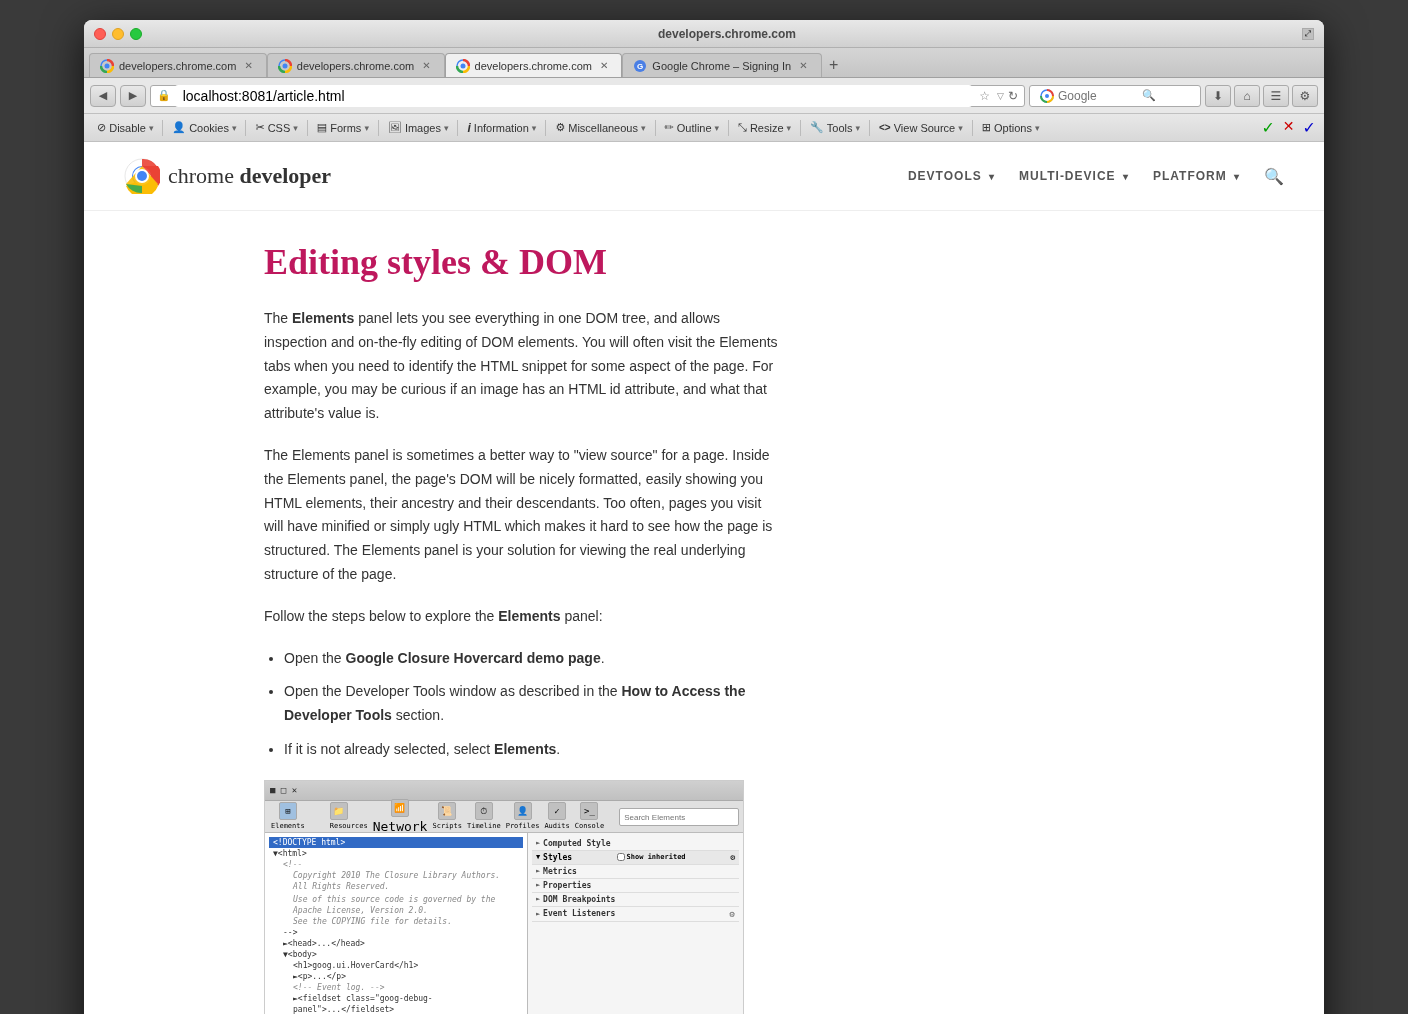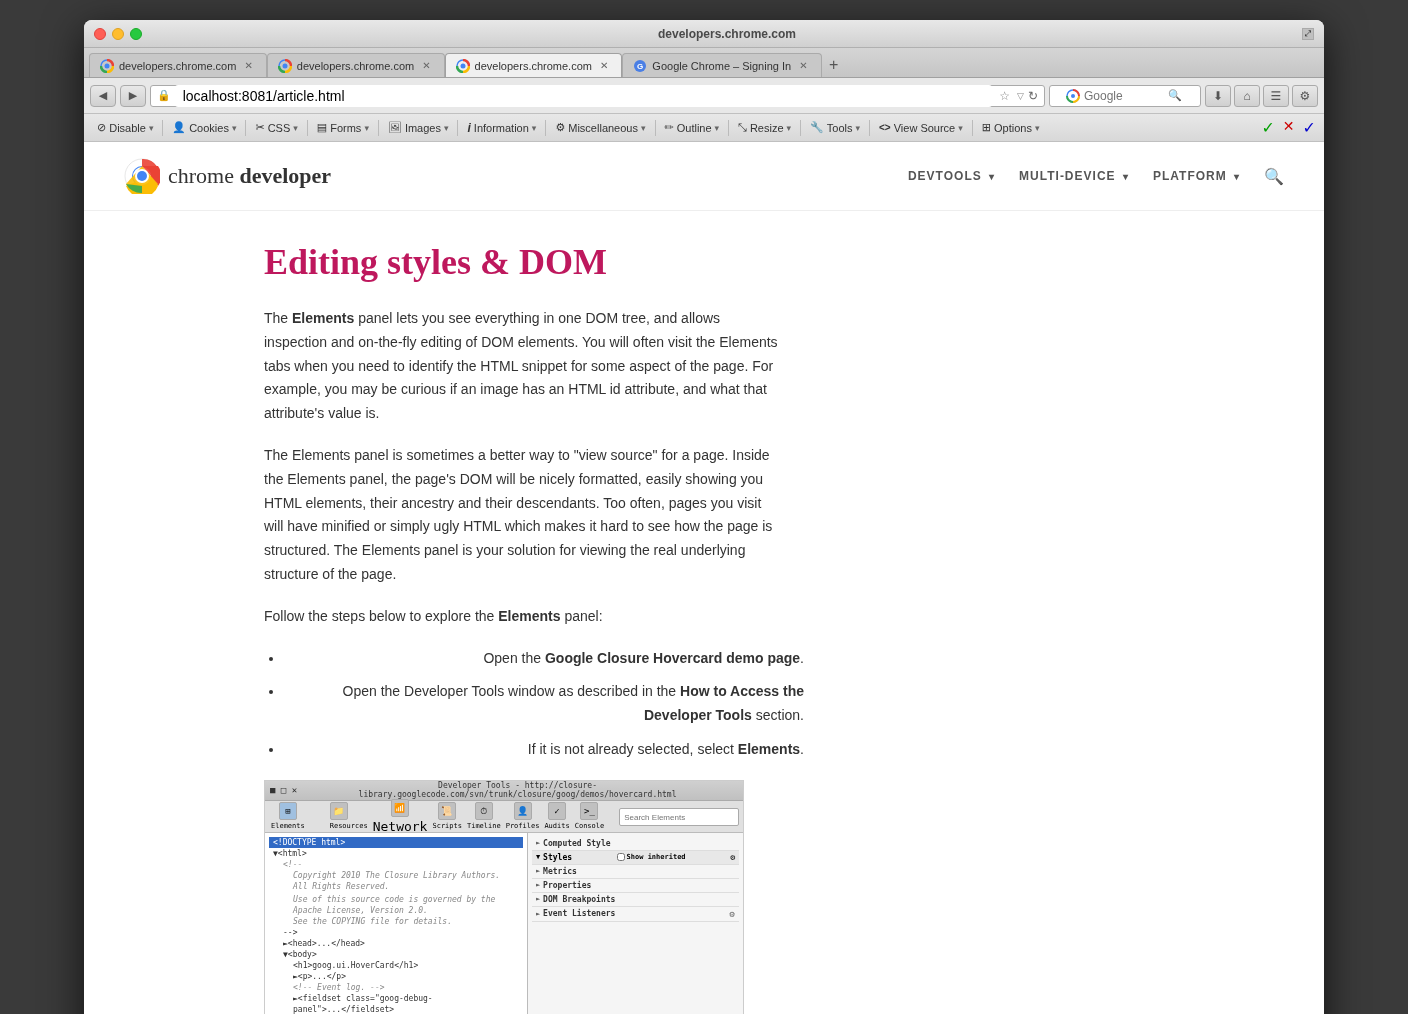--- a/index.html
+++ b/index.html
@@ -133,24 +133,24 @@
       padding: 0 8px;
       font-size: 12px;
       background: white;
       outline: none;
     }
     .star-btn {
       font-size: 12px; color: #888; cursor: pointer; padding: 0 3px;
     }
     .search-box {
       height: 22px;
-      width: 152px;
+      width: 172px;
       border: 1px solid #aaa;
       border-radius: 3px;
-      padding: 0 16px;
+      padding: 0 10px;
       font-size: 12px;
       background: white;
       display: flex; align-items: center; gap: 4px;
     }
     .search-box input {
       border: none; outline: none; font-size: 12px; width: 100%;
     }
     .toolbar-icons {
       display: flex; gap: 3px;
     }
@@ -246,21 +246,20 @@
     .article-p {
       font-size: 14px;
       line-height: 1.7;
       color: #333;
       margin-bottom: 18px;
       max-width: 520px;
     }
     .article-p strong { font-weight: bold; }
     .article-list {
       margin: 0 0 18px 20px;
-      text-align: right;
     }
     .article-list li {
       font-size: 14px;
       line-height: 1.7;
       color: #333;
       margin-bottom: 10px;
       max-width: 520px;
     }
     .article-list li strong { font-weight: bold; }
     
@@ -615,21 +614,20 @@
         <li>
           If it is not already selected, select <strong>Elements</strong>.
         </li>
       </ul>
 
       <div class="screenshot-box">
         <div class="devtools-mock">
 
           <div class="dt-titlebar">
             <span style="font-size:9px;color:#333;">■ □ ✕</span>
-            <span class="dt-titlebar-text">Developer Tools - http://closure-library.googlecode.com/svn/trunk/closure/goog/demos/hovercard.html</span>
           </div>
 
           <div class="dt-toolbar">
             <div class="dt-btn">
               <div class="dt-btn-icon" style="background:#a0c0e0;">⊞</div>
               <span style="font-size:7px;">Elements</span>
             </div>
             <div class="dt-btn">
               <div class="dt-btn-icon">📁</div>
               <span style="font-size:7px;padding-left:20px;">Resources</span>

